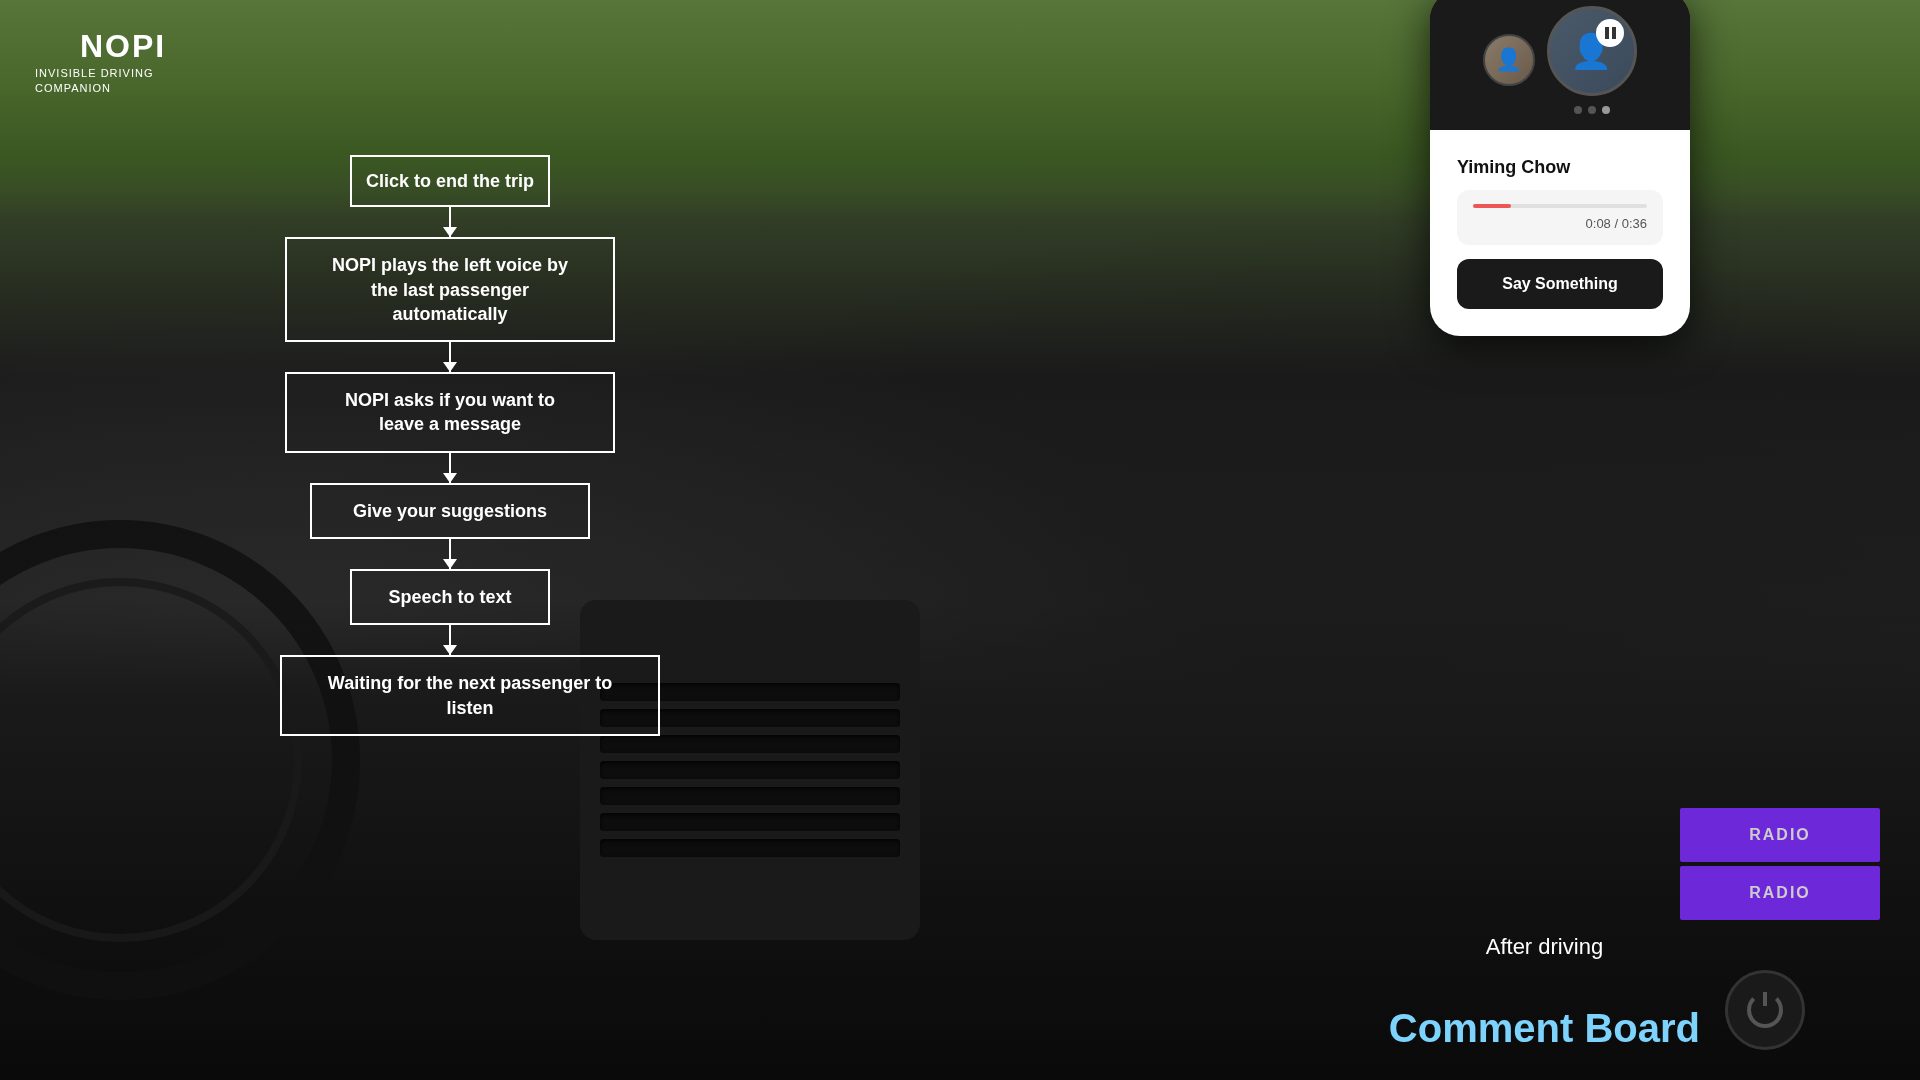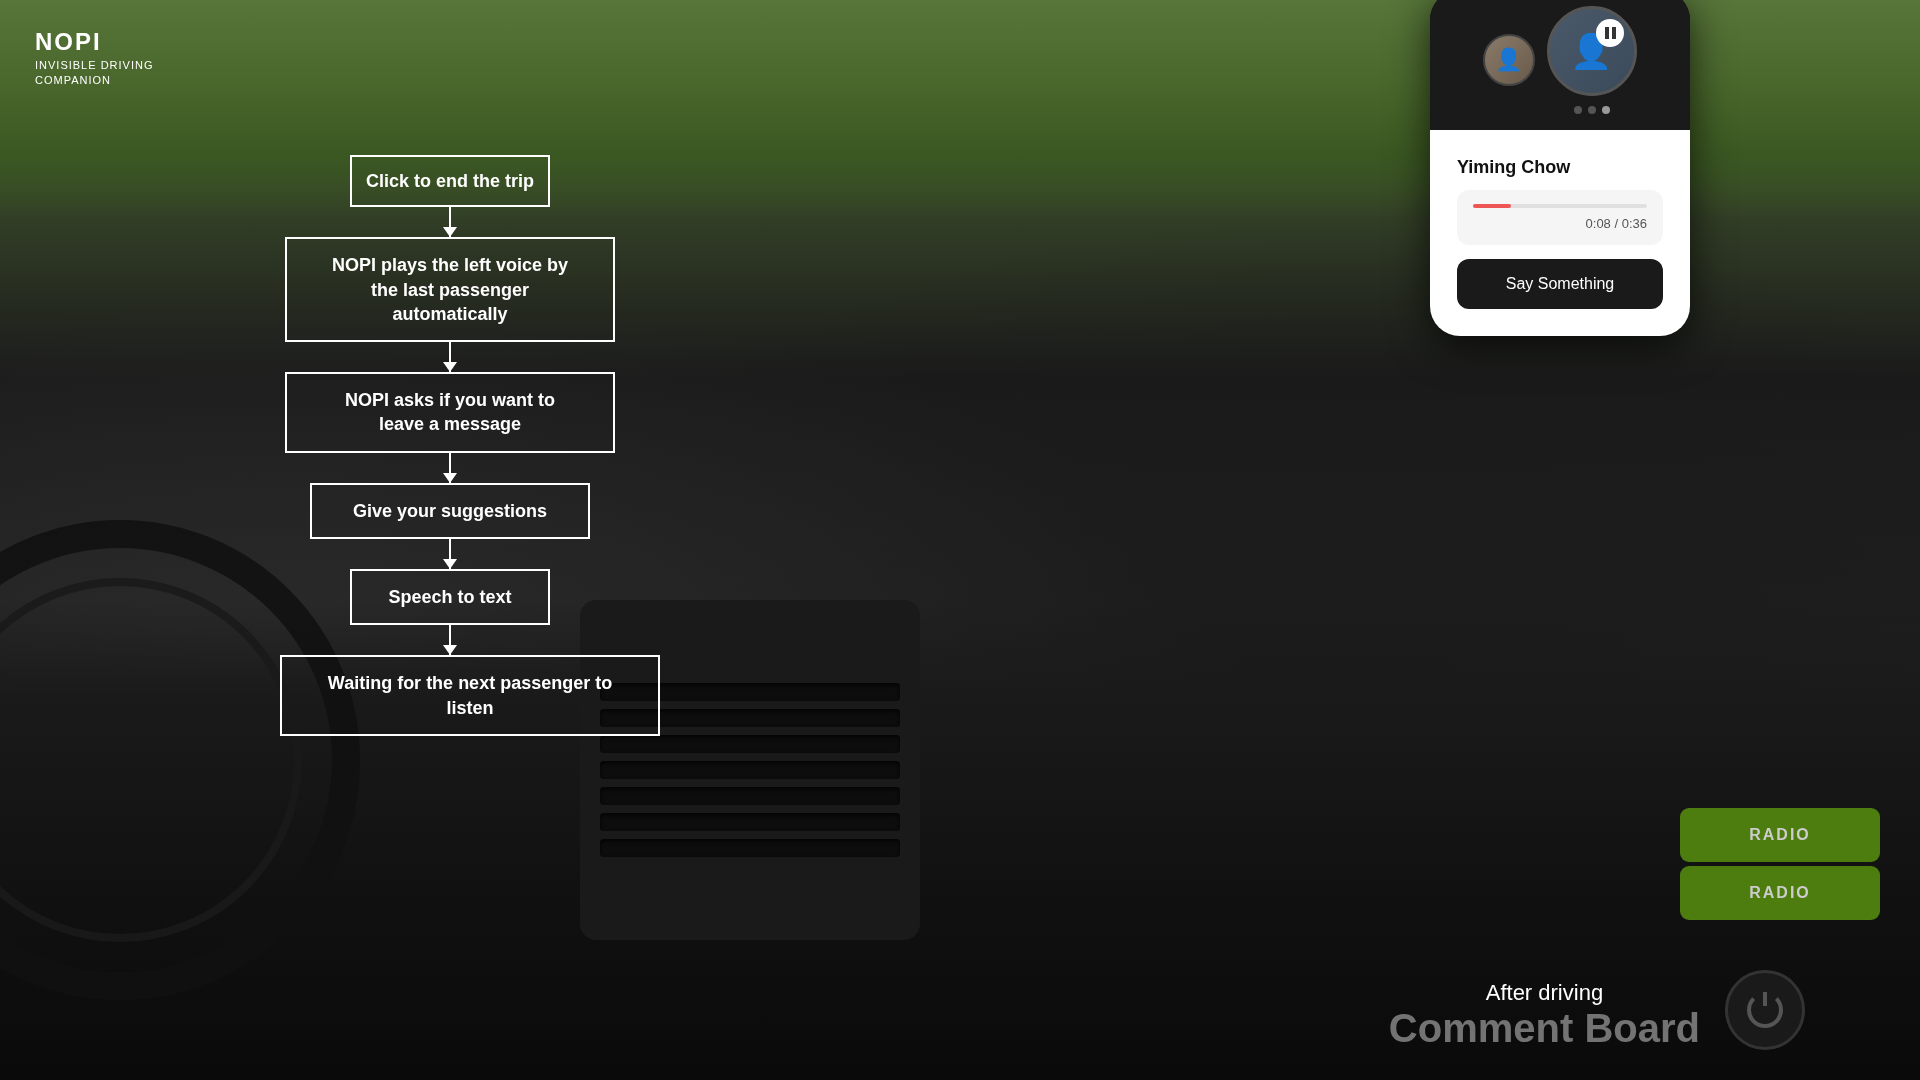--- a/index.html
+++ b/index.html
@@ -67,24 +67,25 @@
 
     
     .logo {
       position: absolute;
       top: 30px;
       left: 35px;
       color: white;
       z-index: 10;
     }
     .logo-title {
-      font-size: 24px;
+      font-size: 32px;
       font-weight: 900;
       letter-spacing: 2px;
       line-height: 1;
+      margin-left: 45px;
     }
     .logo-subtitle {
       font-size: 11px;
       font-weight: 400;
       letter-spacing: 1px;
       line-height: 1.4;
       margin-top: 4px;
     }
 
     
@@ -293,45 +294,45 @@
     }
 
     .say-something-btn {
       background: #1a1a1a;
       color: white;
       border: none;
       border-radius: 12px;
       padding: 16px;
       width: 100%;
       font-size: 16px;
-      font-weight: 400;
+      font-weight: 700;
       cursor: pointer;
       text-align: center;
     }
 
     
     .controls-panel {
       position: absolute;
       right: 40px;
       bottom: 160px;
       display: flex;
       flex-direction: column;
       gap: 4px;
       z-index: 10;
     }
 
     .control-btn {
-      background: #4d7c0f;
+      background: #6d28d9;
       color: #ccc;
       font-size: 16px;
       font-weight: 600;
       letter-spacing: 2px;
       padding: 18px 40px;
       text-align: center;
-      border-radius: 9px;
+      border-radius: 2px;
       min-width: 200px;
     }
 
     
     .power-btn {
       position: absolute;
       right: 115px;
       bottom: 30px;
       width: 80px;
       height: 80px;
@@ -373,25 +374,26 @@
     }
 
     .after-driving-label {
       color: white;
       font-size: 22px;
       font-weight: 400;
       display: block;
     }
 
     .comment-board-label {
-      color: #737373;
+      color: #7dd3fc;
       font-size: 40px;
       font-weight: 900;
       display: block;
       line-height: 1.1;
+      margin-top: 46px;
     }
 
     
     .vent-area {
       position: absolute;
       left: 580px;
       bottom: 140px;
       width: 340px;
       height: 340px;
       background: #1a1a1a;

